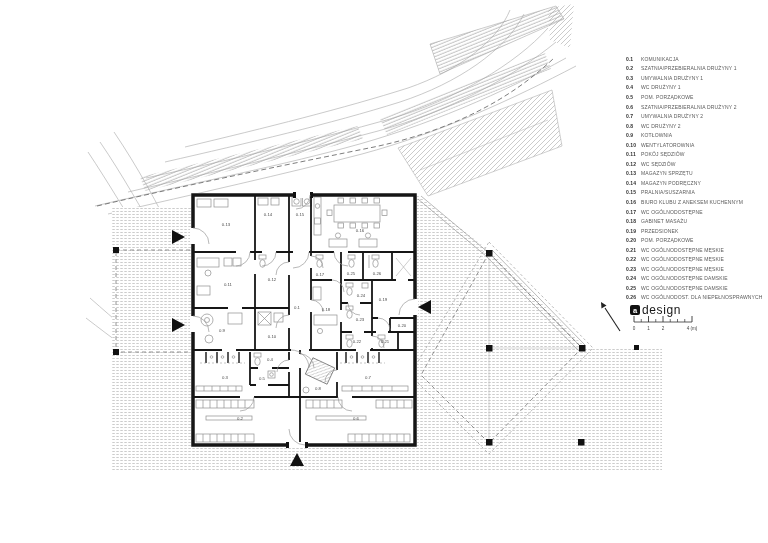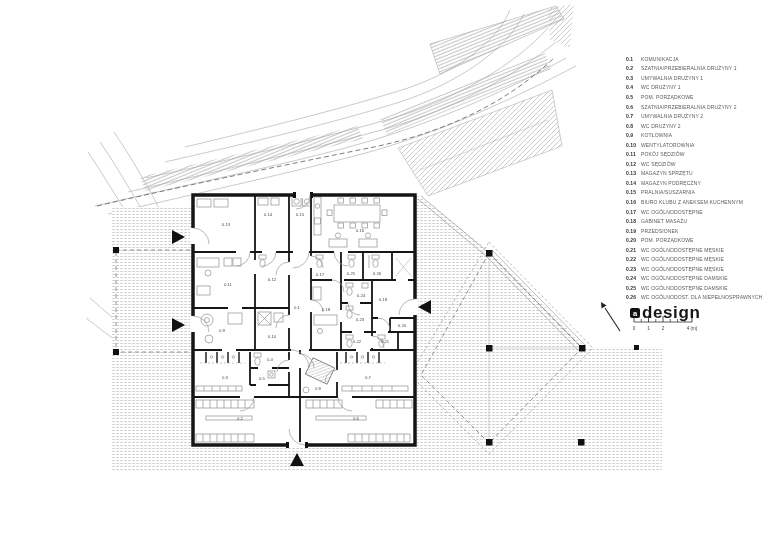--- a/index.html
+++ b/index.html
@@ -5,21 +5,21 @@
   html,body{margin:0;padding:0;background:#fff;}
   body{width:768px;height:543px;overflow:hidden;font-family:"Liberation Sans",sans-serif;}
   .stage{position:relative;width:768px;height:543px;background:#ffffff;}
   .plan-svg{position:absolute;left:0;top:0;}
   .legend{position:absolute;left:626px;top:54px;width:142px;}
   .lrow{display:flex;align-items:center;height:9.56px;}
   .lnum{width:15px;font-size:5px;font-weight:700;color:#2e2e2e;letter-spacing:.1px;flex:none;}
   .lname{font-size:5px;color:#5a5a5a;letter-spacing:.15px;white-space:nowrap;}
   .logo{position:absolute;left:630px;top:303px;display:flex;align-items:center;gap:2px;}
   .logo-mark{width:10px;height:10px;background:#111;color:#fff;font-size:7.5px;font-weight:700;display:flex;align-items:center;justify-content:center;border-radius:2px;}
-  .logo-text{font-size:17px;font-weight:700;color:#161616;letter-spacing:.6px;}
+  .logo-text{font-size:12px;font-weight:400;color:#161616;letter-spacing:.6px;}
   .rl{font-size:4.3px;fill:#4a4a4a;text-anchor:middle;}
   .sl{font-size:4.6px;fill:#444;text-anchor:middle;}
 </style>
 </head>
 <body>
 
 <div class="stage">
 
 <svg class="plan-svg" width="768" height="543" viewBox="0 0 768 543">
   <defs>

